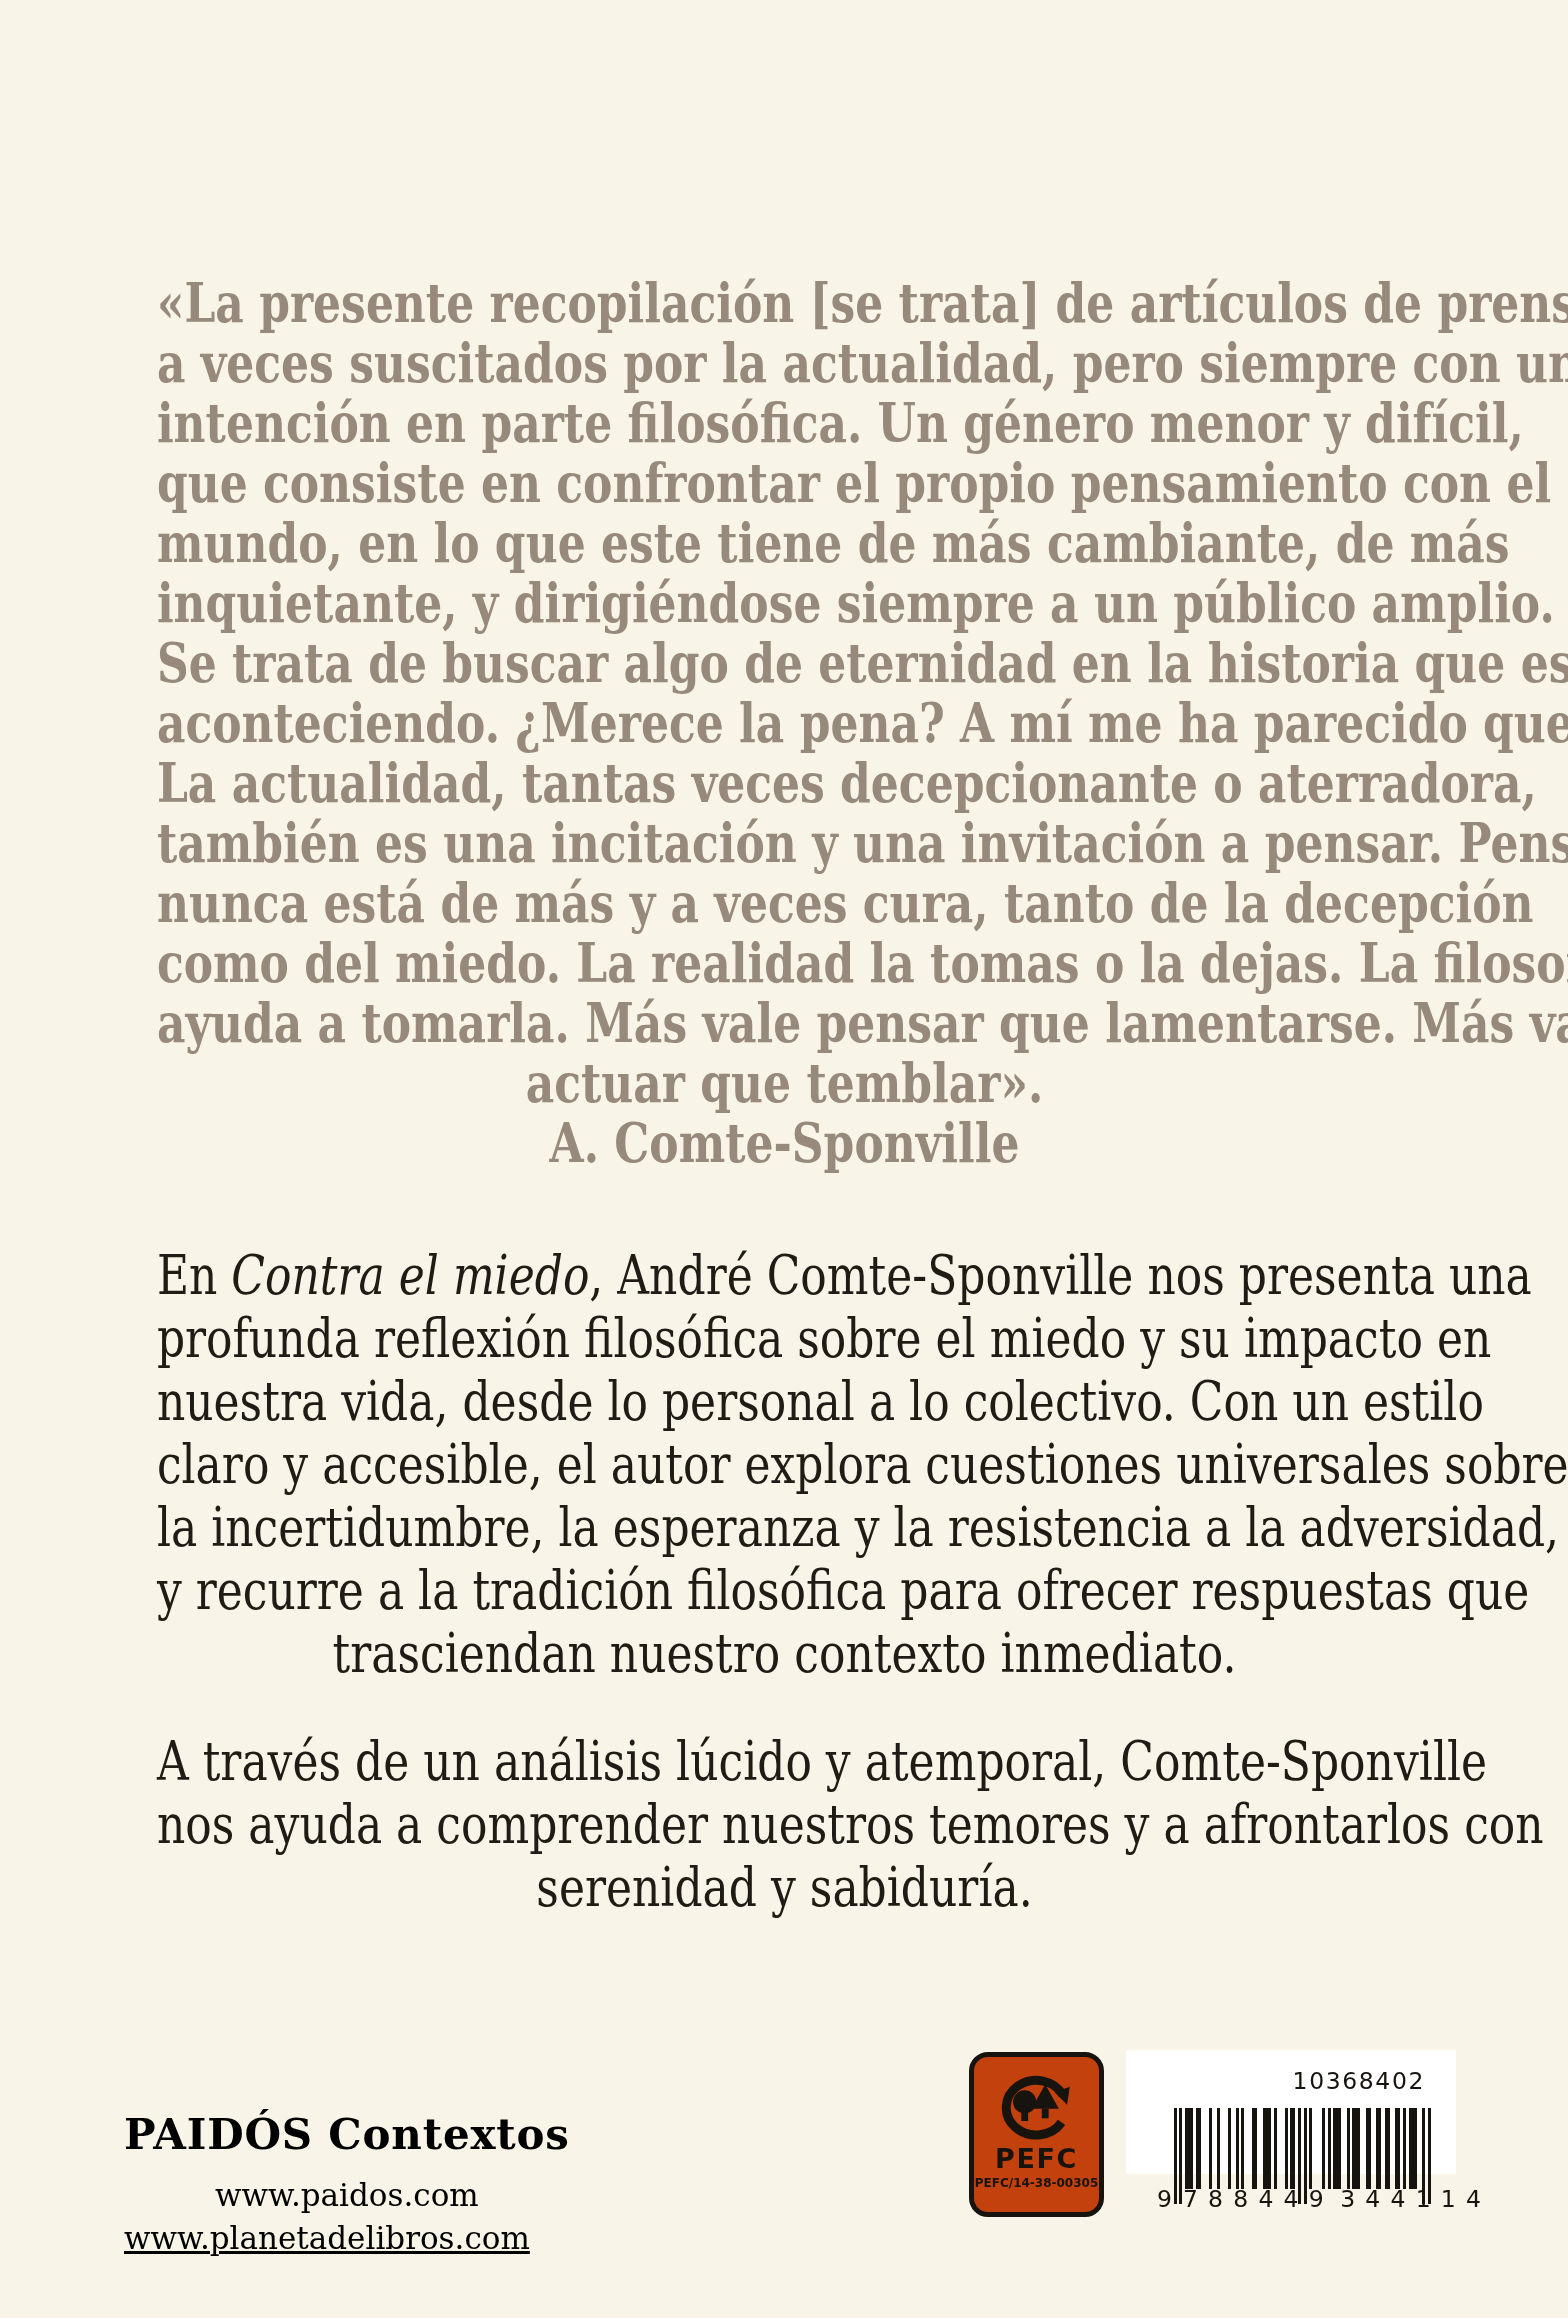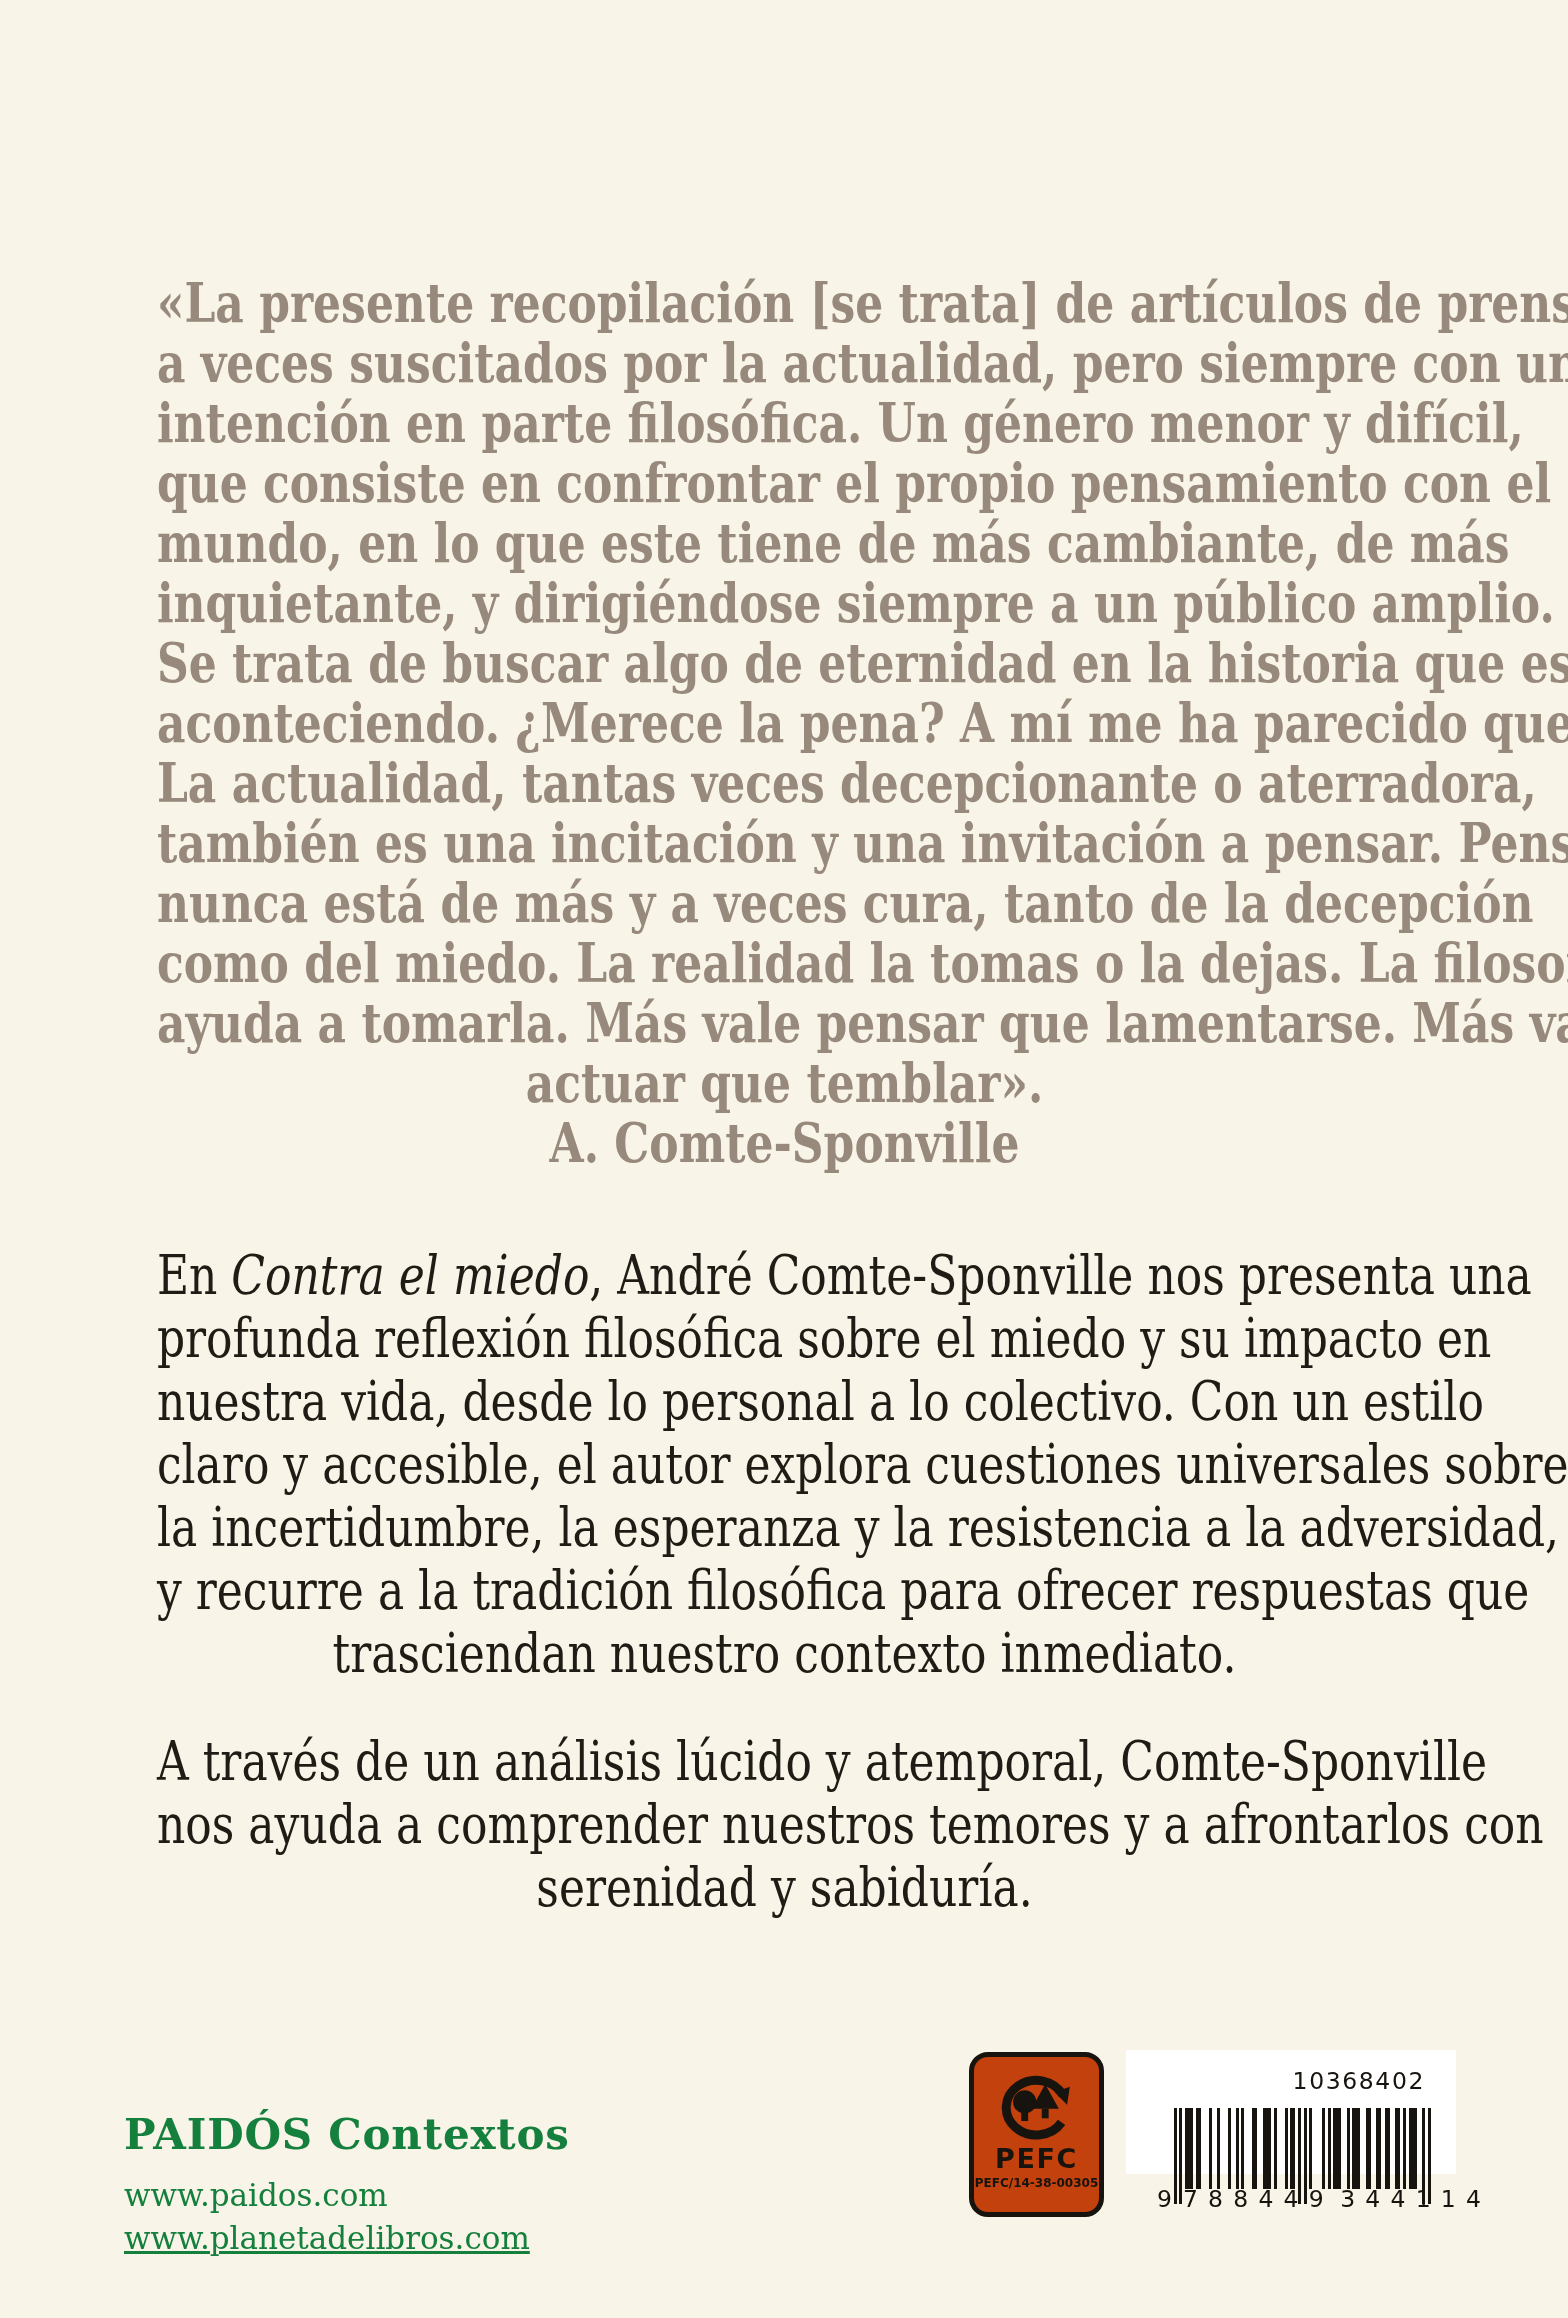--- a/index.html
+++ b/index.html
@@ -24,28 +24,28 @@
   }
   .synopsis{
     position:absolute;left:0;right:0;
     font-size:55px;line-height:63px;font-weight:normal;
     color:#1f1c16;
   }
   .synopsis-1{top:1244px;}
   .synopsis-2{top:1730px;}
   .footer-left{
     position:absolute;left:124px;top:2114px;
-    color:#15803d;
+    color:#000000;
   }
   .imprint{
     font-size:42px;line-height:42px;font-weight:bold;
     letter-spacing:0.8px;
   }
   .url{font-size:31px;line-height:31px;}
-  .url-1{margin-top:24px;}
+  .url-1{margin-top:24px;text-align:center;}
   .url-2{margin-top:12px;text-decoration:underline;}
   
   .pefc-box{
     position:absolute;left:969px;top:2052px;
     width:125px;height:155px;
     background:#c2410c;border:5.5px solid #17130e;border-radius:19px;
     text-align:center;
   }
   .pefc-emblem{display:block;margin:7.8px auto 0 auto;}
   .pefc-label{

